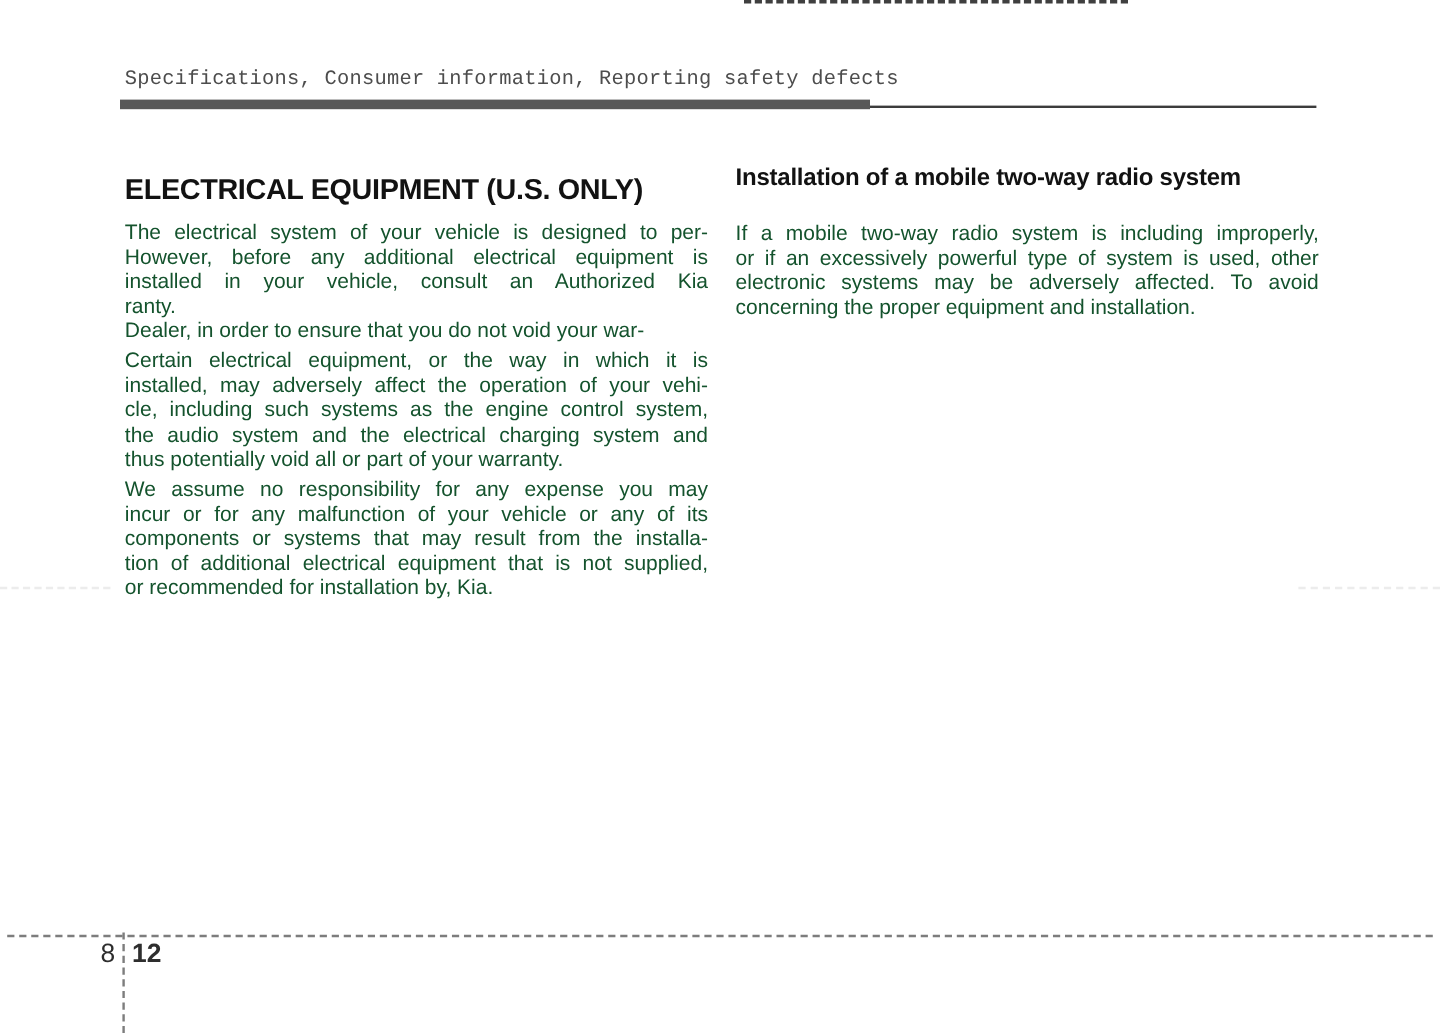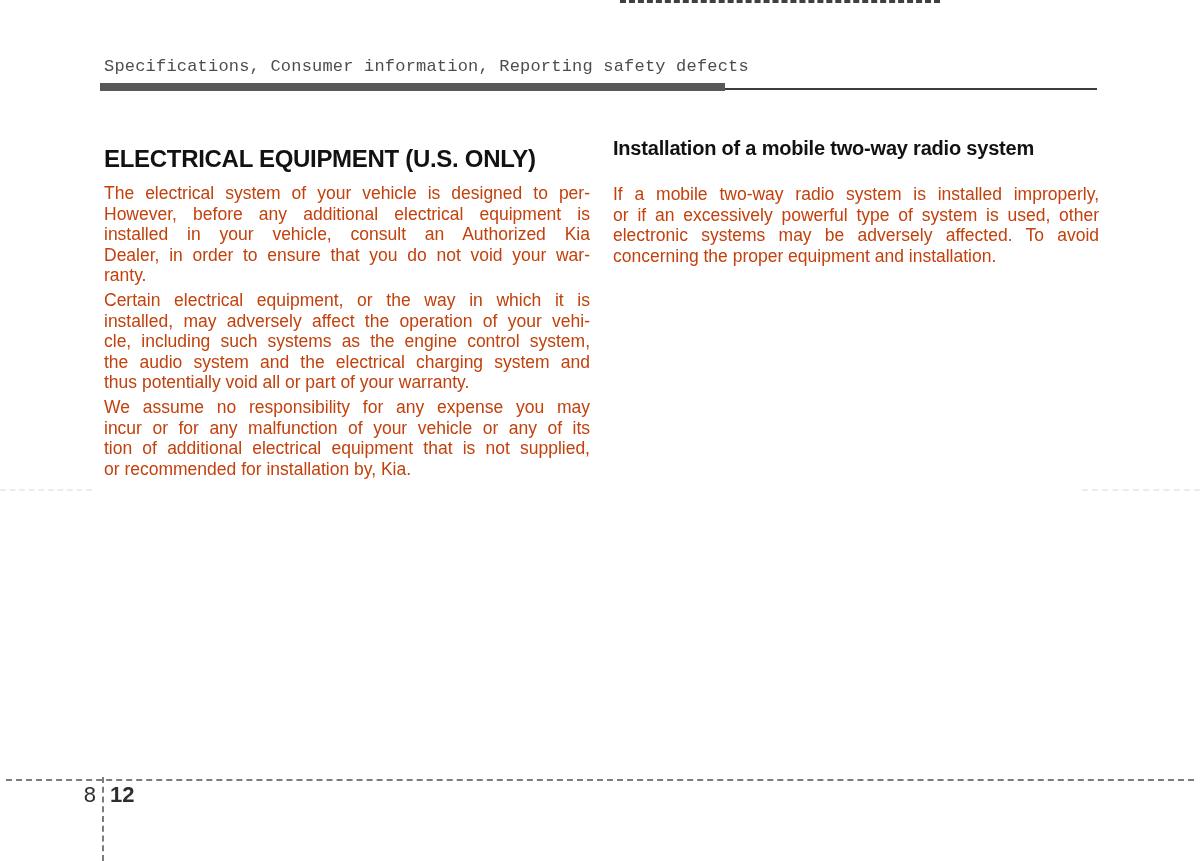--- a/index.html
+++ b/index.html
@@ -70,21 +70,21 @@
     font-size: 20px;
     font-weight: bold;
     color: #121212;
     letter-spacing: -0.2px;
     margin: 0 0 24px 0;
     white-space: nowrap;
   }
   .body-par {
     font-size: 17.5px;
     line-height: 20.6px;
-    color: #c2410c;
+    color: #14532d;
     margin: 0 0 4px 0;
   }
   .jline { text-align: justify; text-align-last: justify; }
   .jline:last-child { text-align-last: left; }
 
   
   .footer-hdash {
     position: absolute;
     left: 6px; top: 779px;
     width: 1188px; height: 0;
@@ -129,42 +129,43 @@
   <div class="breadcrumb">Specifications, Consumer information, Reporting safety defects</div>
   <div class="rule-thick"></div>
   <div class="rule-thin"></div>
 
   <div class="col-left">
     <h1 class="page-title">ELECTRICAL EQUIPMENT (U.S. ONLY)</h1>
     <div class="body-par">
         <div class="jline">The electrical system of your vehicle is designed to per-</div>
         <div class="jline">However, before any additional electrical equipment is</div>
         <div class="jline">installed in your vehicle, consult an Authorized Kia</div>
+        <div class="jline">ranty.</div>
         <div class="jline">Dealer, in order to ensure that you do not void your war-</div>
-        <div class="jline">ranty.</div>
       </div>
     <div class="body-par">
         <div class="jline">Certain electrical equipment, or the way in which it is</div>
         <div class="jline">installed, may adversely affect the operation of your vehi-</div>
         <div class="jline">cle, including such systems as the engine control system,</div>
         <div class="jline">the audio system and the electrical charging system and</div>
         <div class="jline">thus potentially void all or part of your warranty.</div>
       </div>
     <div class="body-par">
         <div class="jline">We assume no responsibility for any expense you may</div>
         <div class="jline">incur or for any malfunction of your vehicle or any of its</div>
+        <div class="jline">components or systems that may result from the installa-</div>
         <div class="jline">tion of additional electrical equipment that is not supplied,</div>
         <div class="jline">or recommended for installation by, Kia.</div>
       </div>
   </div>
 
   <div class="col-right">
     <h2 class="section-heading">Installation of a mobile two-way radio system</h2>
     <div class="body-par">
-        <div class="jline">If a mobile two-way radio system is installed improperly,</div>
+        <div class="jline">If a mobile two-way radio system is including improperly,</div>
         <div class="jline">or if an excessively powerful type of system is used, other</div>
         <div class="jline">electronic systems may be adversely affected. To avoid</div>
         <div class="jline">concerning the proper equipment and installation.</div>
       </div>
   </div>
 
   <div class="artifact-dash-left"></div>
   <div class="artifact-dash-right"></div>
 
   <div class="footer-hdash"></div>

